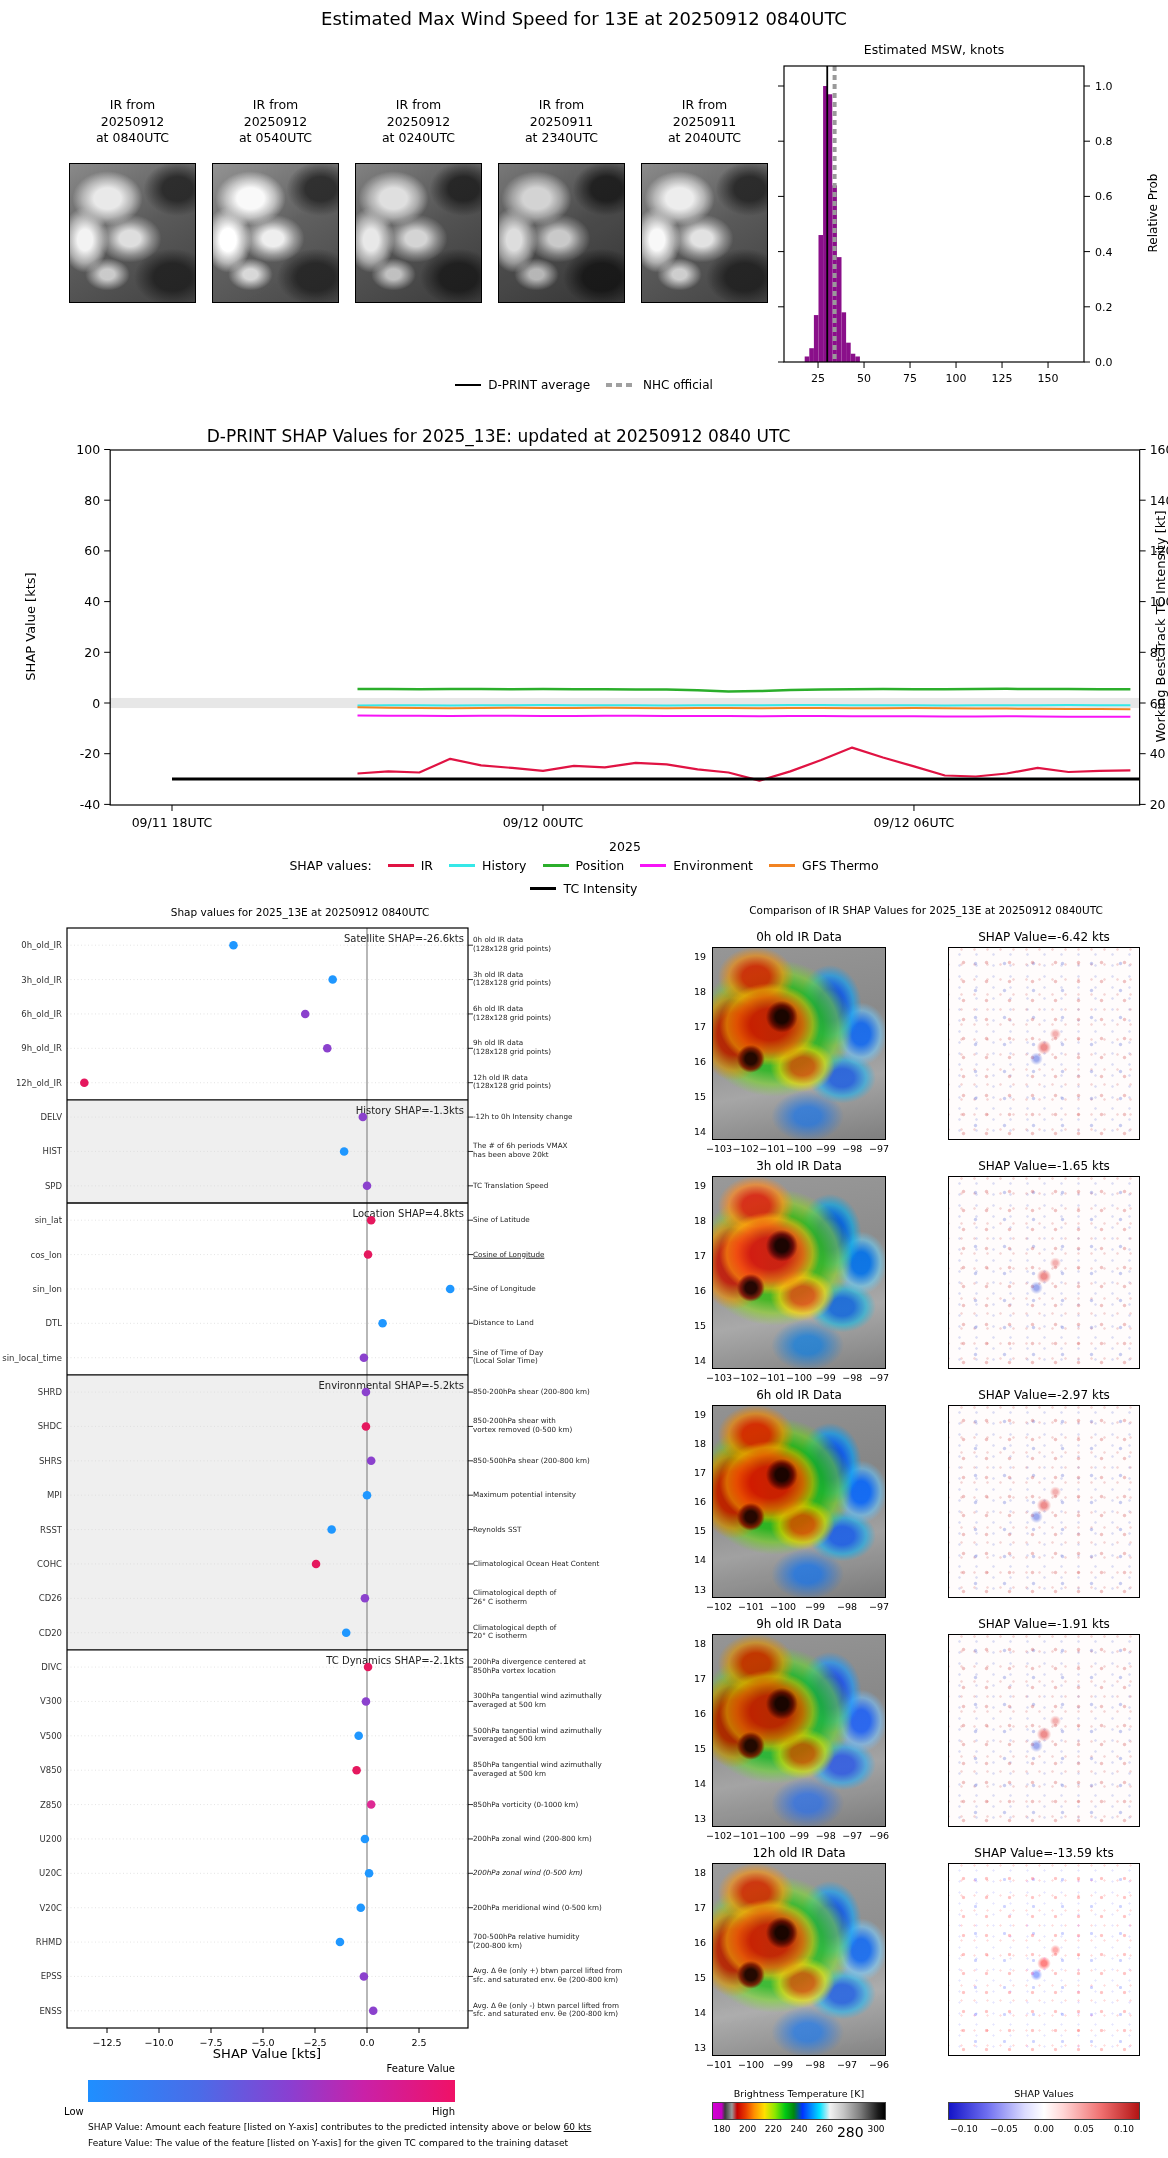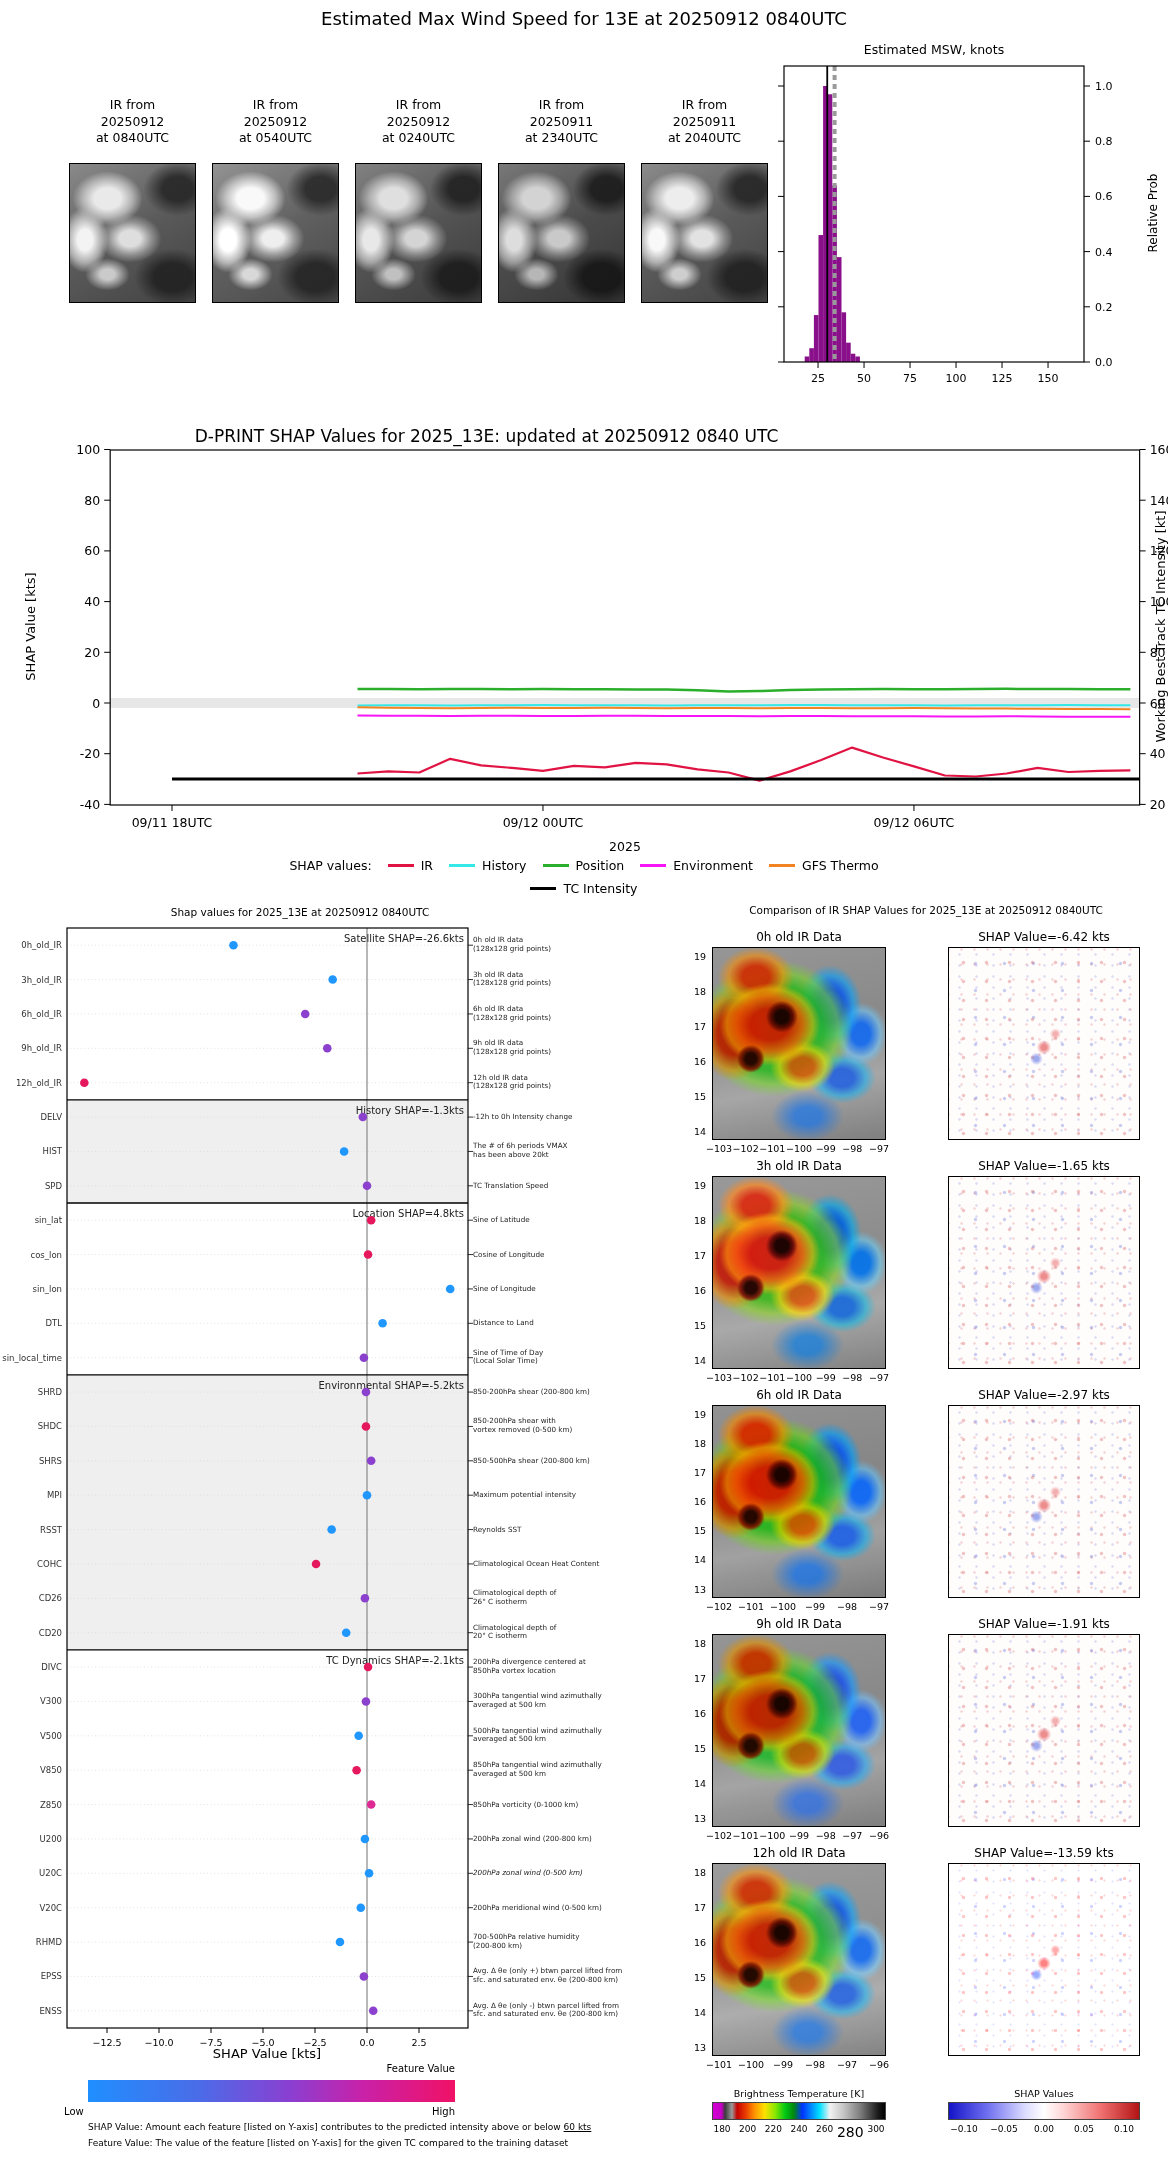--- a/index.html
+++ b/index.html
@@ -69,22 +69,32 @@
   .dash-gray{width:30px;height:4px;background:repeating-linear-gradient(90deg,#a0a0a0 0 6px,transparent 6px 10px);}
 </style>
 </head>
 <body>
 
 <div id="app">
 
   <div class="abs ctr" id="main-title" style="left:0;width:1168px;top:8px;font-size:18px;">Estimated Max Wind Speed for 13E at 20250912 0840UTC</div>
   <div class="abs ctr" id="hist-title" style="left:784px;width:300px;top:42px;font-size:12.5px;">Estimated MSW, knots</div>
   <div class="vlab" id="hist-ylabel" style="left:1093px;top:206px;width:120px;font-size:12px;">Relative Prob</div>
+  <div class="legend-row" id="hist-legend" style="top:378px;font-size:12px;">
+    <span class="lg-item">
+      <span class="lg-line" style="background:#000;height:2px;"></span>
+      <span>D-PRINT average</span>
+    </span>
+    <span class="lg-item">
+      <span class="dash-gray"></span>
+      <span>NHC official</span>
+    </span>
+  </div>
 
-  <div class="abs ctr" id="ts-title" style="left:0;width:973px;top:426px;font-size:17px;">D-PRINT SHAP Values for 2025_13E: updated at 20250912 0840 UTC</div>
+  <div class="abs ctr" id="ts-title" style="left:12px;width:973px;top:426px;font-size:17px;">D-PRINT SHAP Values for 2025_13E: updated at 20250912 0840 UTC</div>
   <div class="vlab" style="left:-52px;top:619px;width:164px;font-size:13px;">SHAP Value [kts]</div>
   <div class="vlab" style="left:1018px;top:619px;width:284px;font-size:13px;">Working Best Track TC Intensity [kt]</div>
   <div class="abs ctr" style="left:525px;width:200px;top:839px;font-size:12.5px;">2025</div>
   <div class="legend-row" id="ts-legend-row2" style="top:881px;">
       <span class="lg-item">
         <span class="lg-line" style="background: rgb(0, 0, 0);"></span>
         <span>TC Intensity</span>
       </span>
     </div>
   <div class="legend-row" id="ts-legend-row1" style="top:858px;">
@@ -407,21 +417,21 @@
 (128x128 grid points)</div>
     <div class="abs pre" style="left: 473px; top: 1048.31px; width: 185px; font-size: 7.2px; line-height: 8.6px; transform: translateY(-50%); color: rgb(34, 34, 34);">9h old IR data
 (128x128 grid points)</div>
     <div class="abs pre" style="left: 473px; top: 1082.69px; width: 185px; font-size: 7.2px; line-height: 8.6px; transform: translateY(-50%); color: rgb(34, 34, 34);">12h old IR data
 (128x128 grid points)</div>
     <div class="abs pre" style="left: 473px; top: 1117.06px; width: 185px; font-size: 7.2px; line-height: 8.6px; transform: translateY(-50%); color: rgb(34, 34, 34);">-12h to 0h Intensity change</div>
     <div class="abs pre" style="left: 473px; top: 1151.44px; width: 185px; font-size: 7.2px; line-height: 8.6px; transform: translateY(-50%); color: rgb(34, 34, 34);">The # of 6h periods VMAX
 has been above 20kt</div>
     <div class="abs pre" style="left: 473px; top: 1185.81px; width: 185px; font-size: 7.2px; line-height: 8.6px; transform: translateY(-50%); color: rgb(34, 34, 34);">TC Translation Speed</div>
     <div class="abs pre" style="left: 473px; top: 1220.19px; width: 185px; font-size: 7.2px; line-height: 8.6px; transform: translateY(-50%); color: rgb(34, 34, 34);">Sine of Latitude</div>
-    <div class="abs pre" style="left: 473px; top: 1254.56px; width: 185px; font-size: 7.2px; line-height: 8.6px; transform: translateY(-50%); color: rgb(34, 34, 34);">Cosine of Longitude</div>
+    <div class="abs pre" style="left: 473px; top: 1254.56px; width: 185px; font-size: 7.2px; line-height: 8.6px; transform: translateY(-50%); color: rgb(34, 34, 34); text-decoration: underline;">Cosine of Longitude</div>
     <div class="abs pre" style="left: 473px; top: 1288.94px; width: 185px; font-size: 7.2px; line-height: 8.6px; transform: translateY(-50%); color: rgb(34, 34, 34);">Sine of Longitude</div>
     <div class="abs pre" style="left: 473px; top: 1323.31px; width: 185px; font-size: 7.2px; line-height: 8.6px; transform: translateY(-50%); color: rgb(34, 34, 34);">Distance to Land</div>
     <div class="abs pre" style="left: 473px; top: 1357.69px; width: 185px; font-size: 7.2px; line-height: 8.6px; transform: translateY(-50%); color: rgb(34, 34, 34);">Sine of Time of Day
 (Local Solar Time)</div>
     <div class="abs pre" style="left: 473px; top: 1392.06px; width: 185px; font-size: 7.2px; line-height: 8.6px; transform: translateY(-50%); color: rgb(34, 34, 34);">850-200hPa shear (200-800 km)</div>
     <div class="abs pre" style="left: 473px; top: 1426.44px; width: 185px; font-size: 7.2px; line-height: 8.6px; transform: translateY(-50%); color: rgb(34, 34, 34);">850-200hPa shear with
 vortex removed (0-500 km)</div>
     <div class="abs pre" style="left: 473px; top: 1460.81px; width: 185px; font-size: 7.2px; line-height: 8.6px; transform: translateY(-50%); color: rgb(34, 34, 34);">850-500hPa shear (200-800 km)</div>
     <div class="abs pre" style="left: 473px; top: 1495.19px; width: 185px; font-size: 7.2px; line-height: 8.6px; transform: translateY(-50%); color: rgb(34, 34, 34);">Maximum potential intensity</div>
     <div class="abs pre" style="left: 473px; top: 1529.56px; width: 185px; font-size: 7.2px; line-height: 8.6px; transform: translateY(-50%); color: rgb(34, 34, 34);">Reynolds SST</div>

